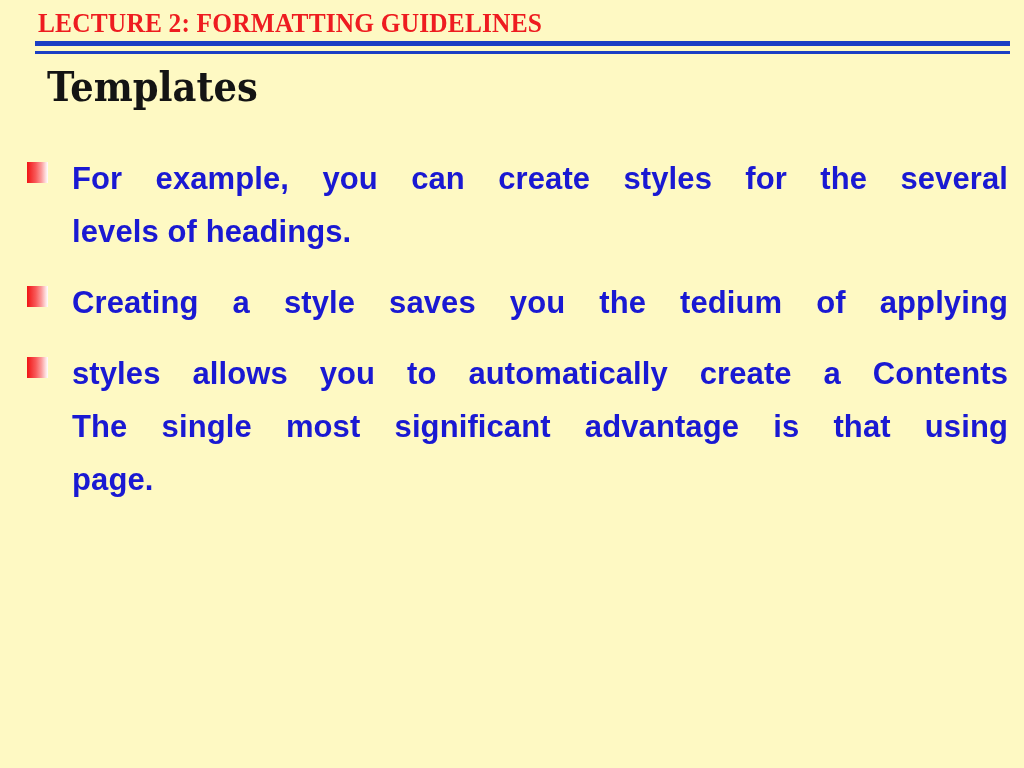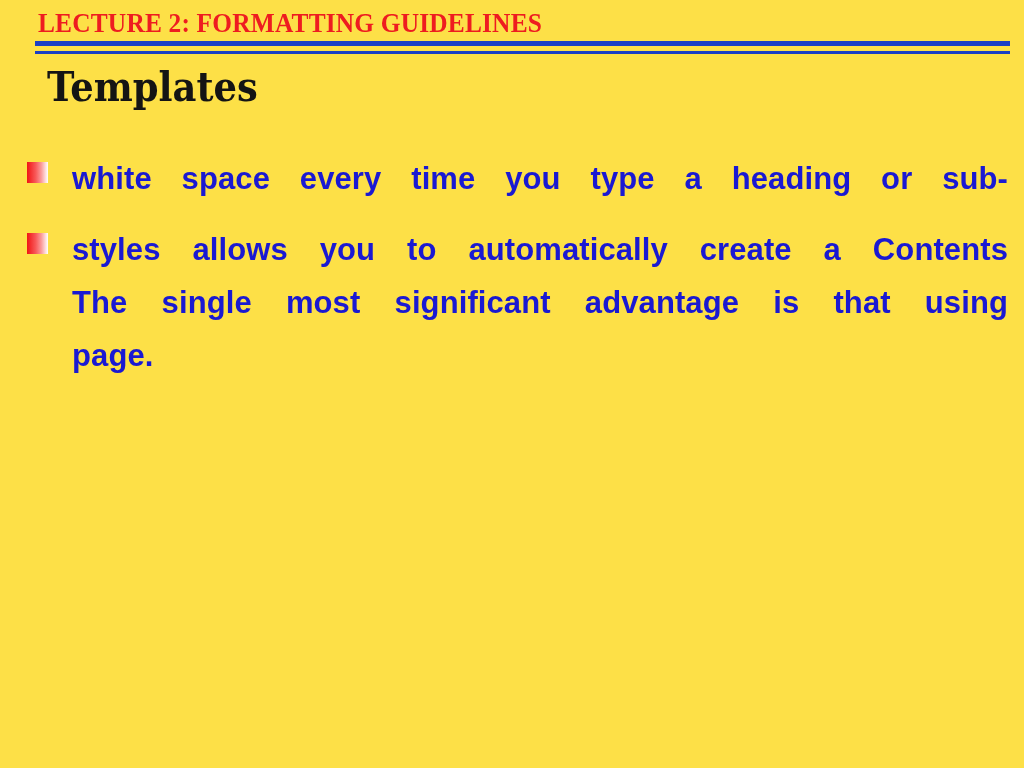--- a/index.html
+++ b/index.html
@@ -6,21 +6,21 @@
   html, body {
     margin: 0;
     padding: 0;
     background: #ffffff;
   }
 
   .slide {
     position: relative;
     width: 1024px;
     height: 768px;
-    background: #fde047;
+    background: #fef9c3;
     overflow: hidden;
     font-family: "Liberation Sans", sans-serif;
     -webkit-font-smoothing: antialiased;
   }
 
   
   .header-title {
     position: absolute;
     left: 38px;
     top: 8px;
@@ -130,25 +130,32 @@
 
   <div class="header-title">LECTURE 2: FORMATTING GUIDELINES</div>
 
   <div class="rule-thick"></div>
   <div class="rule-thin"></div>
 
   <div class="slide-title">Templates</div>
 
   <div class="body-list">
 
+    <div class="bullet-row">
+      <span class="bullet-marker"></span>
+      <div class="bullet-text">
+        <span class="jline">For example, you can create styles for the several</span>
+        <span class="lline">levels of headings.</span>
+      </div>
+    </div>
 
     <div class="bullet-row">
       <span class="bullet-marker"></span>
       <div class="bullet-text">
-        <span class="jline">white space every time you type a heading or sub-</span>
+        <span class="jline">Creating a style saves you the tedium of applying</span>
       </div>
     </div>
 
     <div class="bullet-row">
       <span class="bullet-marker"></span>
       <div class="bullet-text">
         <span class="jline">styles allows you to automatically create a Contents</span>
         <span class="jline">The single most significant advantage is that using</span>
         <span class="lline">page.</span>
       </div>

